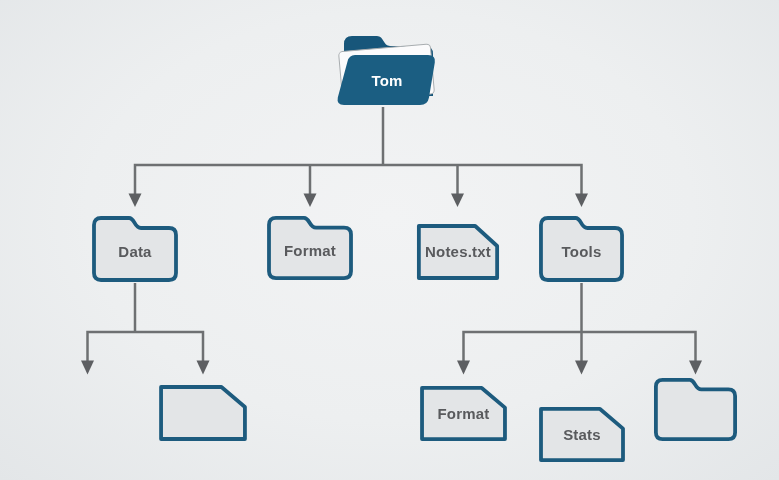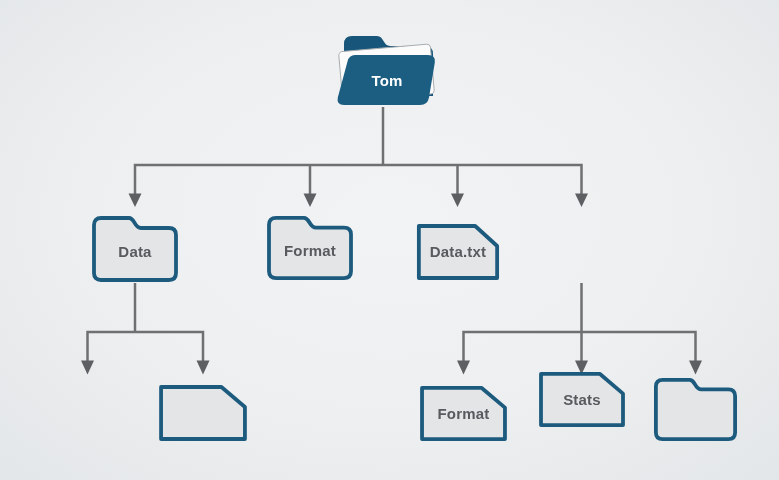--- a/index.html
+++ b/index.html
@@ -72,39 +72,45 @@
     <svg class="shape" viewBox="0 0 88 68" preserveAspectRatio="none">
       <path d="M10 3 H38 C44 3 43 13 50 13 H78 Q85 13 85 20 V58 Q85 65 78 65 H10 Q3 65 3 58 V10 Q3 3 10 3 Z"></path>
     </svg>
     <span class="label">Format</span>
   </div>
 
   <div class="node doc" style="left:416px;top:223px;width:84px;height:58px;">
     <svg class="shape" viewBox="0 0 88 58" preserveAspectRatio="none">
       <path d="M3 3 H62 L85 23 V55 H3 Z"></path>
     </svg>
-    <span class="label">Data.txt</span>
+    <span class="label">Notes.txt</span>
   </div>
 
+  <div class="node folder" style="left:538px;top:215px;width:87px;height:68px;">
+    <svg class="shape" viewBox="0 0 88 68" preserveAspectRatio="none">
+      <path d="M10 3 H38 C44 3 43 13 50 13 H78 Q85 13 85 20 V58 Q85 65 78 65 H10 Q3 65 3 58 V10 Q3 3 10 3 Z"></path>
+    </svg>
+    <span class="label">Tools</span>
+  </div>
 
 
   <div class="node doc" style="left:158px;top:384px;width:90px;height:58px;">
     <svg class="shape" viewBox="0 0 88 58" preserveAspectRatio="none">
       <path d="M3 3 H62 L85 23 V55 H3 Z"></path>
     </svg>
   </div>
 
   <div class="node doc" style="left:419px;top:385px;width:89px;height:57px;">
     <svg class="shape" viewBox="0 0 88 58" preserveAspectRatio="none">
       <path d="M3 3 H62 L85 23 V55 H3 Z"></path>
     </svg>
     <span class="label">Format</span>
   </div>
 
-  <div class="node doc" style="left:538px;top:371px;width:88px;height:57px;">
+  <div class="node doc" style="left:538px;top:406px;width:88px;height:57px;">
     <svg class="shape" viewBox="0 0 88 58" preserveAspectRatio="none">
       <path d="M3 3 H62 L85 23 V55 H3 Z"></path>
     </svg>
     <span class="label">Stats</span>
   </div>
 
   <div class="node folder" style="left:653px;top:377px;width:85px;height:65px;">
     <svg class="shape" viewBox="0 0 88 68" preserveAspectRatio="none">
       <path d="M10 3 H38 C44 3 43 13 50 13 H78 Q85 13 85 20 V58 Q85 65 78 65 H10 Q3 65 3 58 V10 Q3 3 10 3 Z"></path>
     </svg>

